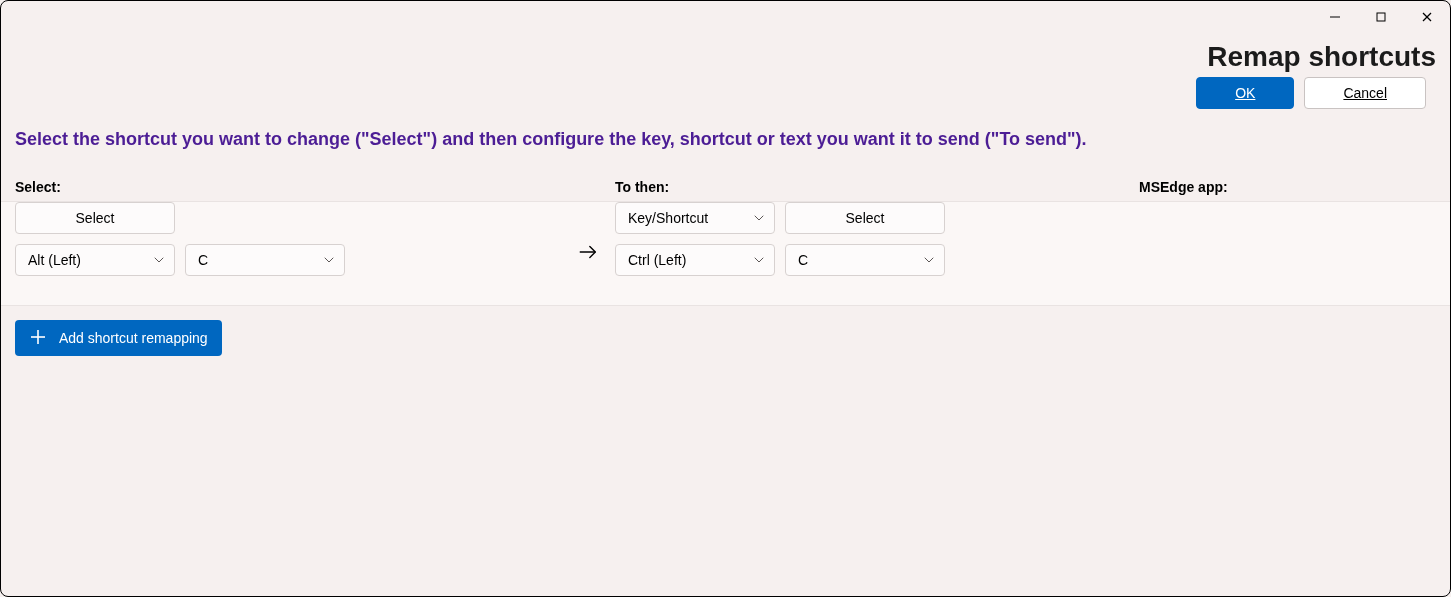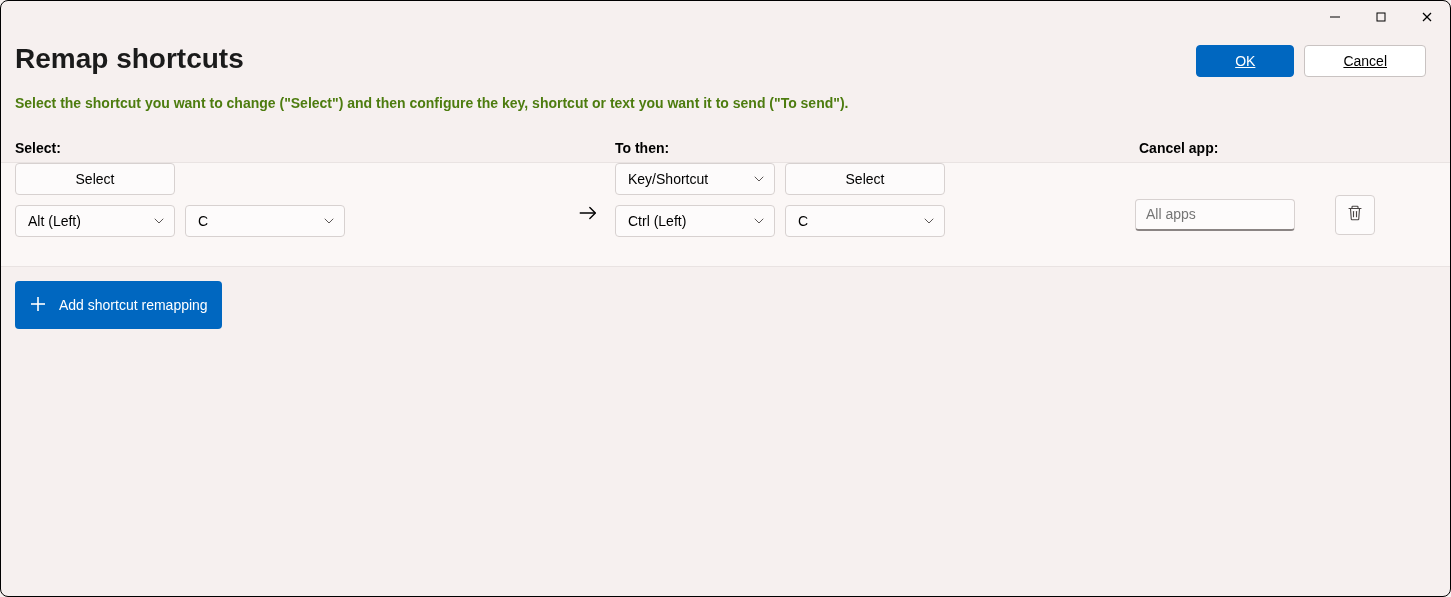--- a/index.html
+++ b/index.html
@@ -1,27 +1,27 @@
 <!DOCTYPE html>
 <html><head>
   <meta charset="utf-8">
   <style>
     * { box-sizing: border-box; margin: 0; padding: 0; font-family: "Segoe UI", Tahoma, sans-serif; }
     body { background: #f6f0ef; width: 1451px; height: 597px; overflow: hidden; position: relative; border: 1px solid #000; border-radius: 8px; }
     .titlebar { position: absolute; top: 0; right: 0; display: flex; height: 32px; align-items: center; }
     .tbbtn { width: 46px; height: 32px; display: flex; align-items: center; justify-content: center; cursor: pointer; }
     .tbbtn svg { width: 12px; height: 12px; stroke: #000; fill: none; }
 
-    .header { display: flex; align-items: center; justify-content: space-between; padding: 40px 14px 0 14px; }
+    .header { display: flex; align-items: flex-end; justify-content: space-between; padding: 40px 14px 0 14px; flex-direction: column; }
     .title { font-size: 28px; font-weight: 600; color: #1b1b1b; }
     .actions { display: flex; gap: 10px; margin-top: 4px; margin-right: 10px; }
     .btn { height: 32px; padding: 0 38px; border-radius: 4px; font-size: 14px; cursor: pointer; border: 1px solid #c9c3c2; background: #fff; display: inline-flex; align-items: center; justify-content: center; text-decoration: underline; }
     .btn.primary { background: #0067c0; border-color: #0067c0; color: #fff; }
 
-    .intro { padding: 14px; font-size: 14px; line-height: 1.8; color: #4d7c0f; }
+    .intro { padding: 14px; font-size: 18px; line-height: 1.8; color: #4c1d95; }
     .intro .bold { font-weight: 600; }
     .intro .ital { font-style: italic; }
 
     .labels { display: flex; padding: 10px 14px 0 14px; font-size: 14px; font-weight: 600; }
     .lbl-select { width: 600px; }
     .lbl-tosend { width: 524px; }
     .lbl-target { }
 
     .row { display: flex; height: 105px; background: #fbf7f6; border-top: 1px solid #e9e3e2; border-bottom: 1px solid #e9e3e2; padding: 0 14px; margin-top: 6px; }
     .col-sel { width: 545px; }
@@ -38,21 +38,21 @@
     .combo .chev { position: absolute; right: 10px; top: 50%; transform: translateY(-50%); }
     .chev svg { width: 10px; height: 10px; stroke: #5c5756; fill: none; }
 
     .tinput { height: 32px; width: 160px; border-radius: 4px; border: 1px solid #d7d1d0; background: #fdfbfb; border-bottom: 2px solid #8a8483; font-size: 14px; padding: 0 10px; outline: none; }
 
     .iconbtn { height: 40px; width: 40px; border-radius: 4px; border: 1px solid #d7d1d0; background: #fdfbfb; display: flex; align-items: center; justify-content: center; cursor: pointer; }
     .iconbtn svg { width: 18px; height: 18px; stroke: #4a4544; fill: none; }
 
     .arrow svg { width: 22px; height: 22px; stroke: #000; fill: none; }
 
-    .addbtn { margin: 14px; height: 48px; padding: 0 14px; background: #0067c0; color: #fff; border: none; border-radius: 4px; font-size: 14px; cursor: pointer; display: inline-flex; align-items: center; gap: 12px; }
+    .addbtn { margin: 14px; height: 36px; padding: 0 14px; background: #0067c0; color: #fff; border: none; border-radius: 4px; font-size: 14px; cursor: pointer; display: inline-flex; align-items: center; gap: 12px; }
     .addbtn svg { width: 18px; height: 18px; stroke: #fff; fill: none; }
   </style>
 </head>
 <body>
 
 
 
 <div class="titlebar">
   <div class="tbbtn">
     <svg viewBox="0 0 12 12">
@@ -80,21 +80,21 @@
   </div>
 </div>
 
 <div class="intro">
   <p class="bold">Select the shortcut you want to change ("Select") and then configure the key, shortcut or text you want it to send ("To send").</p>
 </div>
 
 <div class="labels">
   <div class="lbl-select">Select:</div>
   <div class="lbl-tosend">To then:</div>
-  <div class="lbl-target">Cancel app:</div>
+  <div class="lbl-target">MSEdge app:</div>
 </div>
 
 <div class="row">
 
   <div class="col-sel">
     <div class="stack">
       <button class="selbtn">Select</button>
       <div class="hset">
         <div class="combo">
           <span>Alt (Left)</span>
@@ -152,34 +152,20 @@
           <span class="chev">
             <svg viewBox="0 0 10 10">
                 <polyline points="1,3 5,7 9,3" stroke-width="1" stroke-linecap="round" stroke-linejoin="round"></polyline>
               </svg>
           </span>
         </div>
       </div>
     </div>
   </div>
 
-  <div class="col-target">
-    <input class="tinput" type="text" placeholder="All apps" style="">
-    <div class="iconbtn">
-      <span>
-        <svg viewBox="0 0 24 24" stroke-width="1.5" stroke-linecap="round" stroke-linejoin="round">
-          <polyline points="4,6 20,6"></polyline>
-          <path d="M8,6 L8,4 a1,1 0 0 1 1,-1 h6 a1,1 0 0 1 1,1 v2"></path>
-          <path d="M6,6 L7,20 a1,1 0 0 0 1,1 h8 a1,1 0 0 0 1,-1 L18,6"></path>
-          <line x1="10" y1="10" x2="10" y2="17"></line>
-          <line x1="14" y1="10" x2="14" y2="17"></line>
-        </svg>
-      </span>
-    </div>
-  </div>
 
 </div>
 
 <button class="addbtn">
   <span>
     <svg viewBox="0 0 18 18">
         <line x1="9" y1="2" x2="9" y2="16" stroke-width="1.6"></line>
         <line x1="2" y1="9" x2="16" y2="9" stroke-width="1.6"></line>
       </svg>
   </span>

